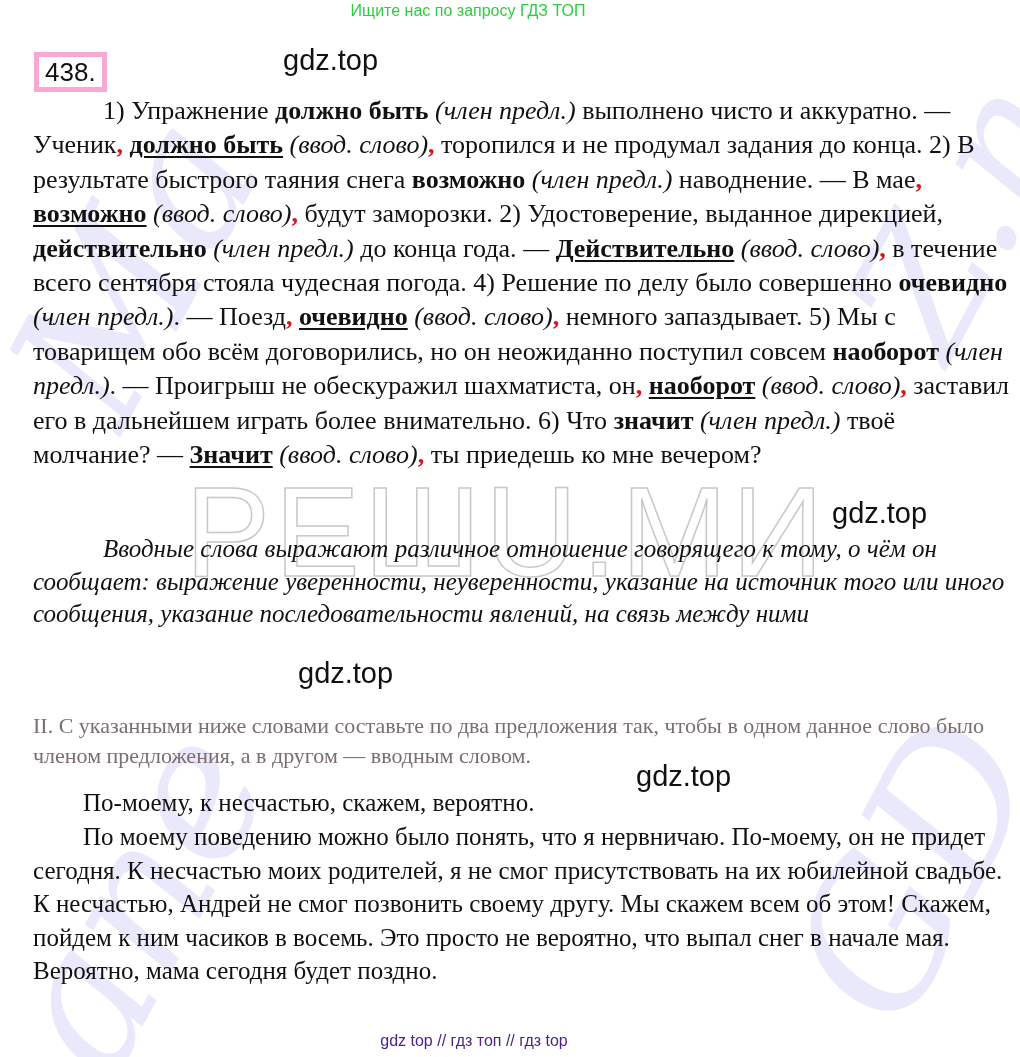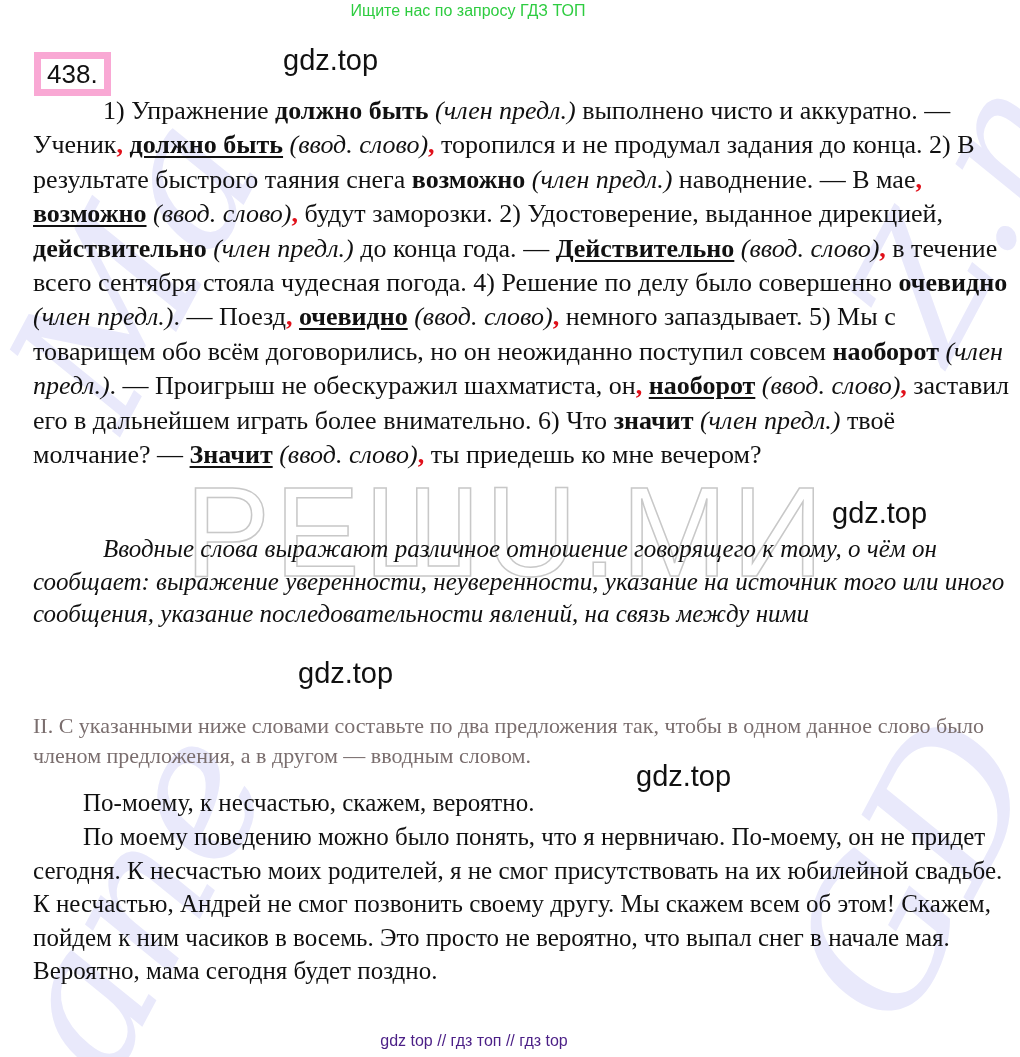--- a/index.html
+++ b/index.html
@@ -12,21 +12,21 @@
     .wm1 { left:-20px; top:20px; transform:rotate(-62deg); transform-origin:left top; top:360px; }
     .wm2 { left:600px; top:60px; transform:rotate(-62deg); transform-origin:left top; font-size:170px; top:300px; left:820px;}
     .wm3 { left:-30px; top:1010px; transform:rotate(-62deg); transform-origin:left top; font-size:190px; }
     .wm4 { left:760px; top:960px; transform:rotate(-62deg); transform-origin:left top; font-size:190px; }
     .wm-reshu { position:absolute; left:185px; top:468px; font-family:"Liberation Sans", sans-serif;
                 font-size:128px; letter-spacing:4px; color:transparent;
                 -webkit-text-stroke:1.5px #c8c8c8; pointer-events:none; line-height:1; }
 
     .top-banner { position:absolute; top:2px; left:0; width:936px; text-align:center;
                   font-family:"Liberation Sans", sans-serif; font-size:16px; color:#2ecc40; }
-    .ex-num { position:absolute; left:34px; top:52px; border:7px solid #f9a8d4; padding:0 6px;
+    .ex-num { position:absolute; left:34px; top:52px; border:5px solid #f9a8d4; padding:0 6px;
               font-family:"Liberation Sans", sans-serif; font-size:26px; line-height:30px; }
     .gdz { position:absolute; font-family:"Liberation Sans", sans-serif; font-size:29px; color:#111; }
 
     .block { position:absolute; left:33px; width:980px; font-size:26px; line-height:34.4px; }
     .b { font-weight:bold; }
     .u { text-decoration:underline; text-decoration-thickness:2px; text-underline-offset:3px; }
     .i { font-style:italic; }
     .red { color:#e0101a; font-weight:bold; }
     .indent { padding-left:70px; }
 

